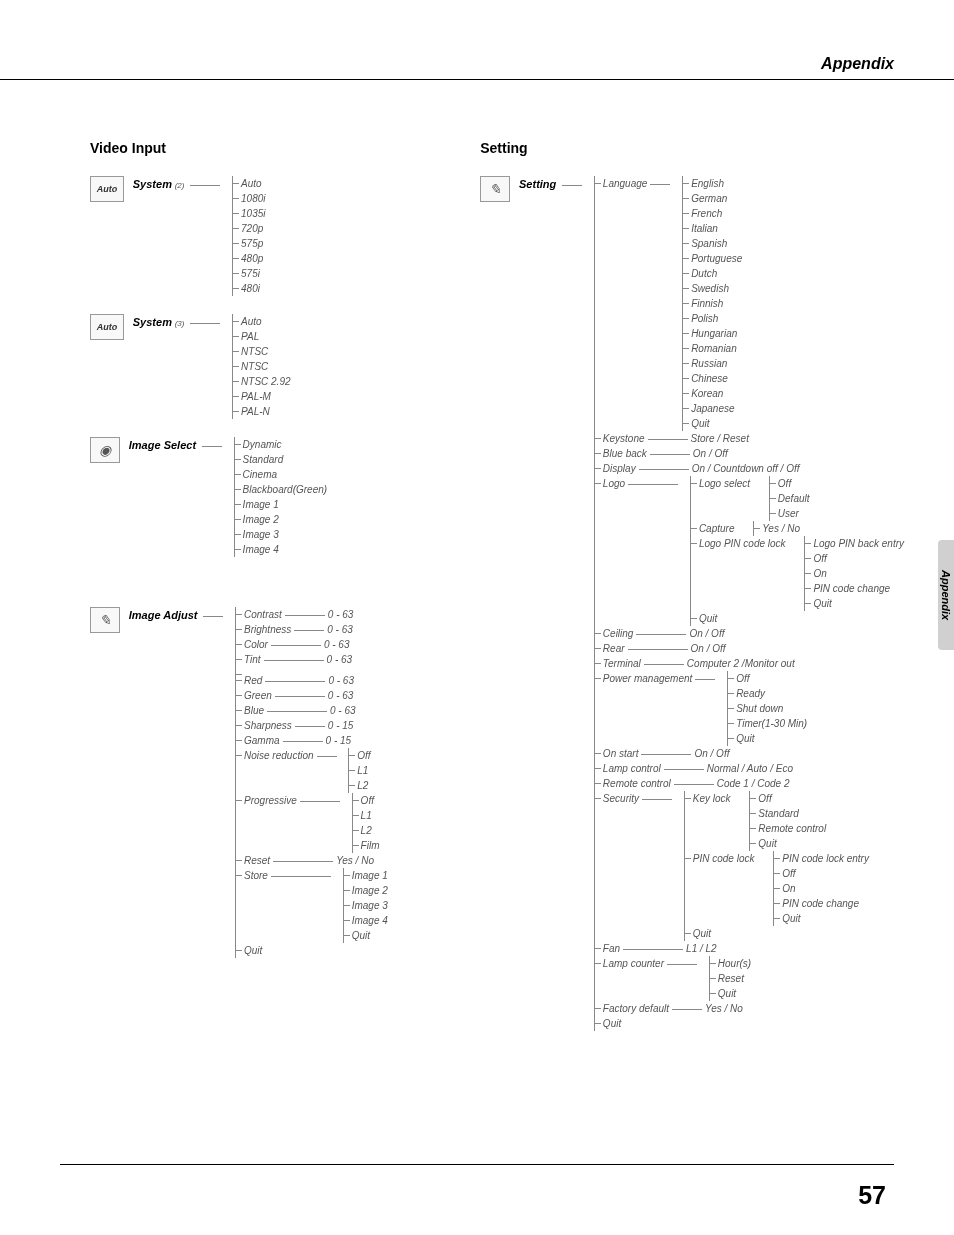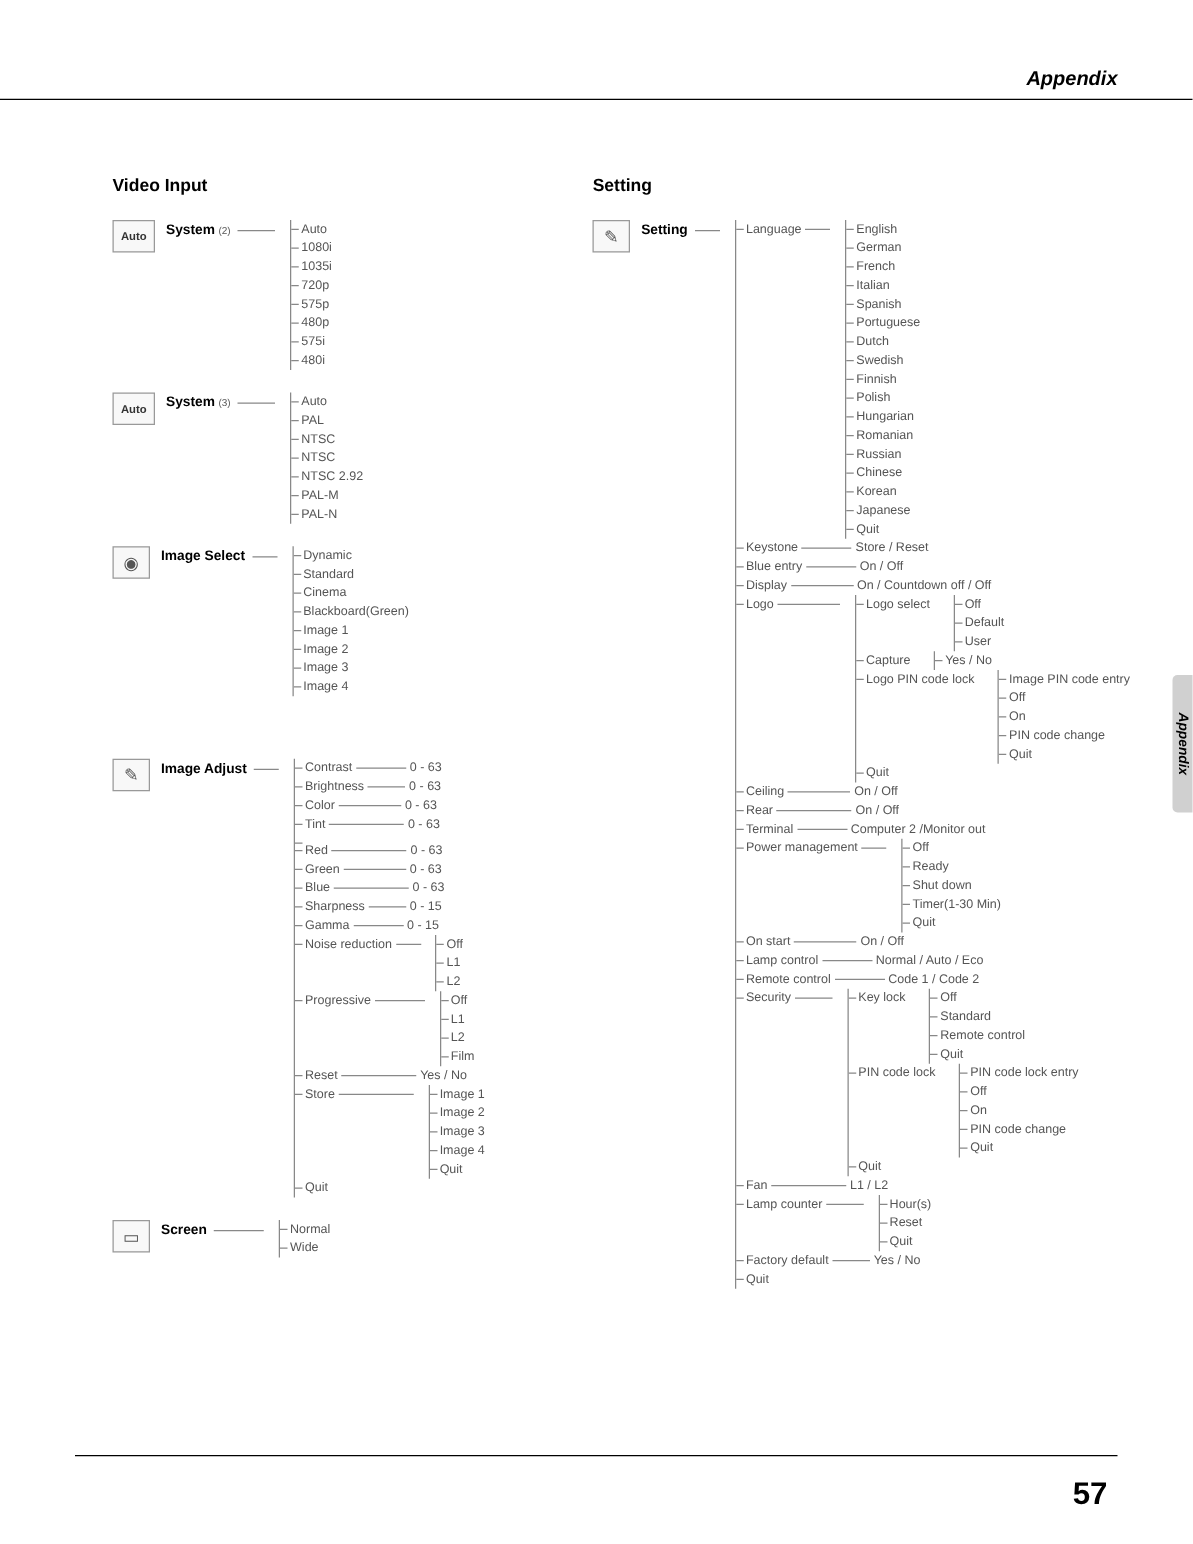--- a/index.html
+++ b/index.html
@@ -12,21 +12,21 @@
   .content { position: absolute; top: 140px; left: 90px; right: 50px; bottom: 80px; display: flex; justify-content: center; }
   .col { flex: 1; position: relative; }
 
   .section-title { font-weight: bold; font-size: 14px; margin-bottom: 20px; }
 
   .icon-box { display: inline-block; width: 34px; height: 26px; border: 1px solid #999; vertical-align: top; margin-right: 6px; background: #f8f8f8; position: relative; font-size: 9px; text-align: center; line-height: 24px; }
   .icon-box.auto { font-family: Arial; font-weight: bold; color: #333; }
   .icon-box.small { width: 30px; height: 26px; }
   .icon-glyph { font-size: 14px; line-height: 24px; }
 
-  .tree { font-size: 10px; color: #555; line-height: 1.5; }
+  .tree { font-size: 10px; color: #555; line-height: 1.5; font-style: italic; }
   .label-bold { font-weight: bold; color: #000; font-size: 11px; }
   .label-sm { font-size: 8px; }
 
   
   .bracket { border-left: 1px solid #888; margin-left: 6px; padding-left: 8px; }
   .bracket > div { position: relative; }
   .bracket > div::before { content: ""; position: absolute; left: -8px; top: 7px; width: 6px; border-top: 1px solid #888; }
   .hline { display: inline-block; border-top: 1px solid #888; vertical-align: middle; height: 1px; margin: 0 3px; }
   .w20 { width: 20px; } .w30 { width: 30px; } .w40 { width: 40px; } .w50 { width: 50px; } .w60 { width: 60px; }
 
@@ -142,29 +142,20 @@
               <div><span>Image 2</span></div>
               <div><span>Image 3</span></div>
               <div><span>Image 4</span></div>
               <div><span>Quit</span></div>
             </span>
           </div>
           <div><span>Quit</span></div>
         </span>
       </div>
 
-      <div class="group row">
-        <span class="icon-box small"><span class="icon-glyph">▭</span></span>
-        <span class="label-bold">Screen</span>
-        <span class="hline w40"></span>
-        <span class="inline-block bracket">
-          <div><span>Normal</span></div>
-          <div><span>Wide</span></div>
-        </span>
-      </div>
 
     </div>
   </div>
 
   <div class="col">
     <div class="section-title">Setting</div>
 
     <div class="tree">
       <div class="group row">
         <span class="icon-box small"><span class="icon-glyph">✎</span></span>
@@ -189,41 +180,41 @@
               <div><span>Romanian</span></div>
               <div><span>Russian</span></div>
               <div><span>Chinese</span></div>
               <div><span>Korean</span></div>
               <div><span>Japanese</span></div>
               <div><span>Quit</span></div>
             </span>
           </div>
 
           <div class="row"><span>Keystone</span><span class="hline w40"></span><span class="val">Store / Reset</span></div>
-          <div class="row"><span>Blue entry</span><span class="hline w40"></span><span class="val">On / Off</span></div>
+          <div class="row"><span>Blue back</span><span class="hline w40"></span><span class="val">On / Off</span></div>
           <div class="row"><span>Display</span><span class="hline w50"></span><span class="val">On / Countdown off / Off</span></div>
 
           
           <div class="row"><span>Logo</span><span class="hline w50"></span>
             <span class="inline-block bracket">
               <div class="row"><span>Logo select</span>
                 <span class="inline-block bracket sub">
                   <div><span>Off</span></div>
                   <div><span>Default</span></div>
                   <div><span>User</span></div>
                 </span>
               </div>
               <div class="row"><span>Capture</span>
                 <span class="inline-block bracket sub">
                   <div><span>Yes / No</span></div>
                 </span>
               </div>
               <div class="row"><span>Logo PIN code lock</span>
                 <span class="inline-block bracket sub">
-                  <div><span>Image PIN code entry</span></div>
+                  <div><span>Logo PIN back entry</span></div>
                   <div><span>Off</span></div>
                   <div><span>On</span></div>
                   <div><span>PIN code change</span></div>
                   <div><span>Quit</span></div>
                 </span>
               </div>
               <div><span>Quit</span></div>
             </span>
           </div>
 

